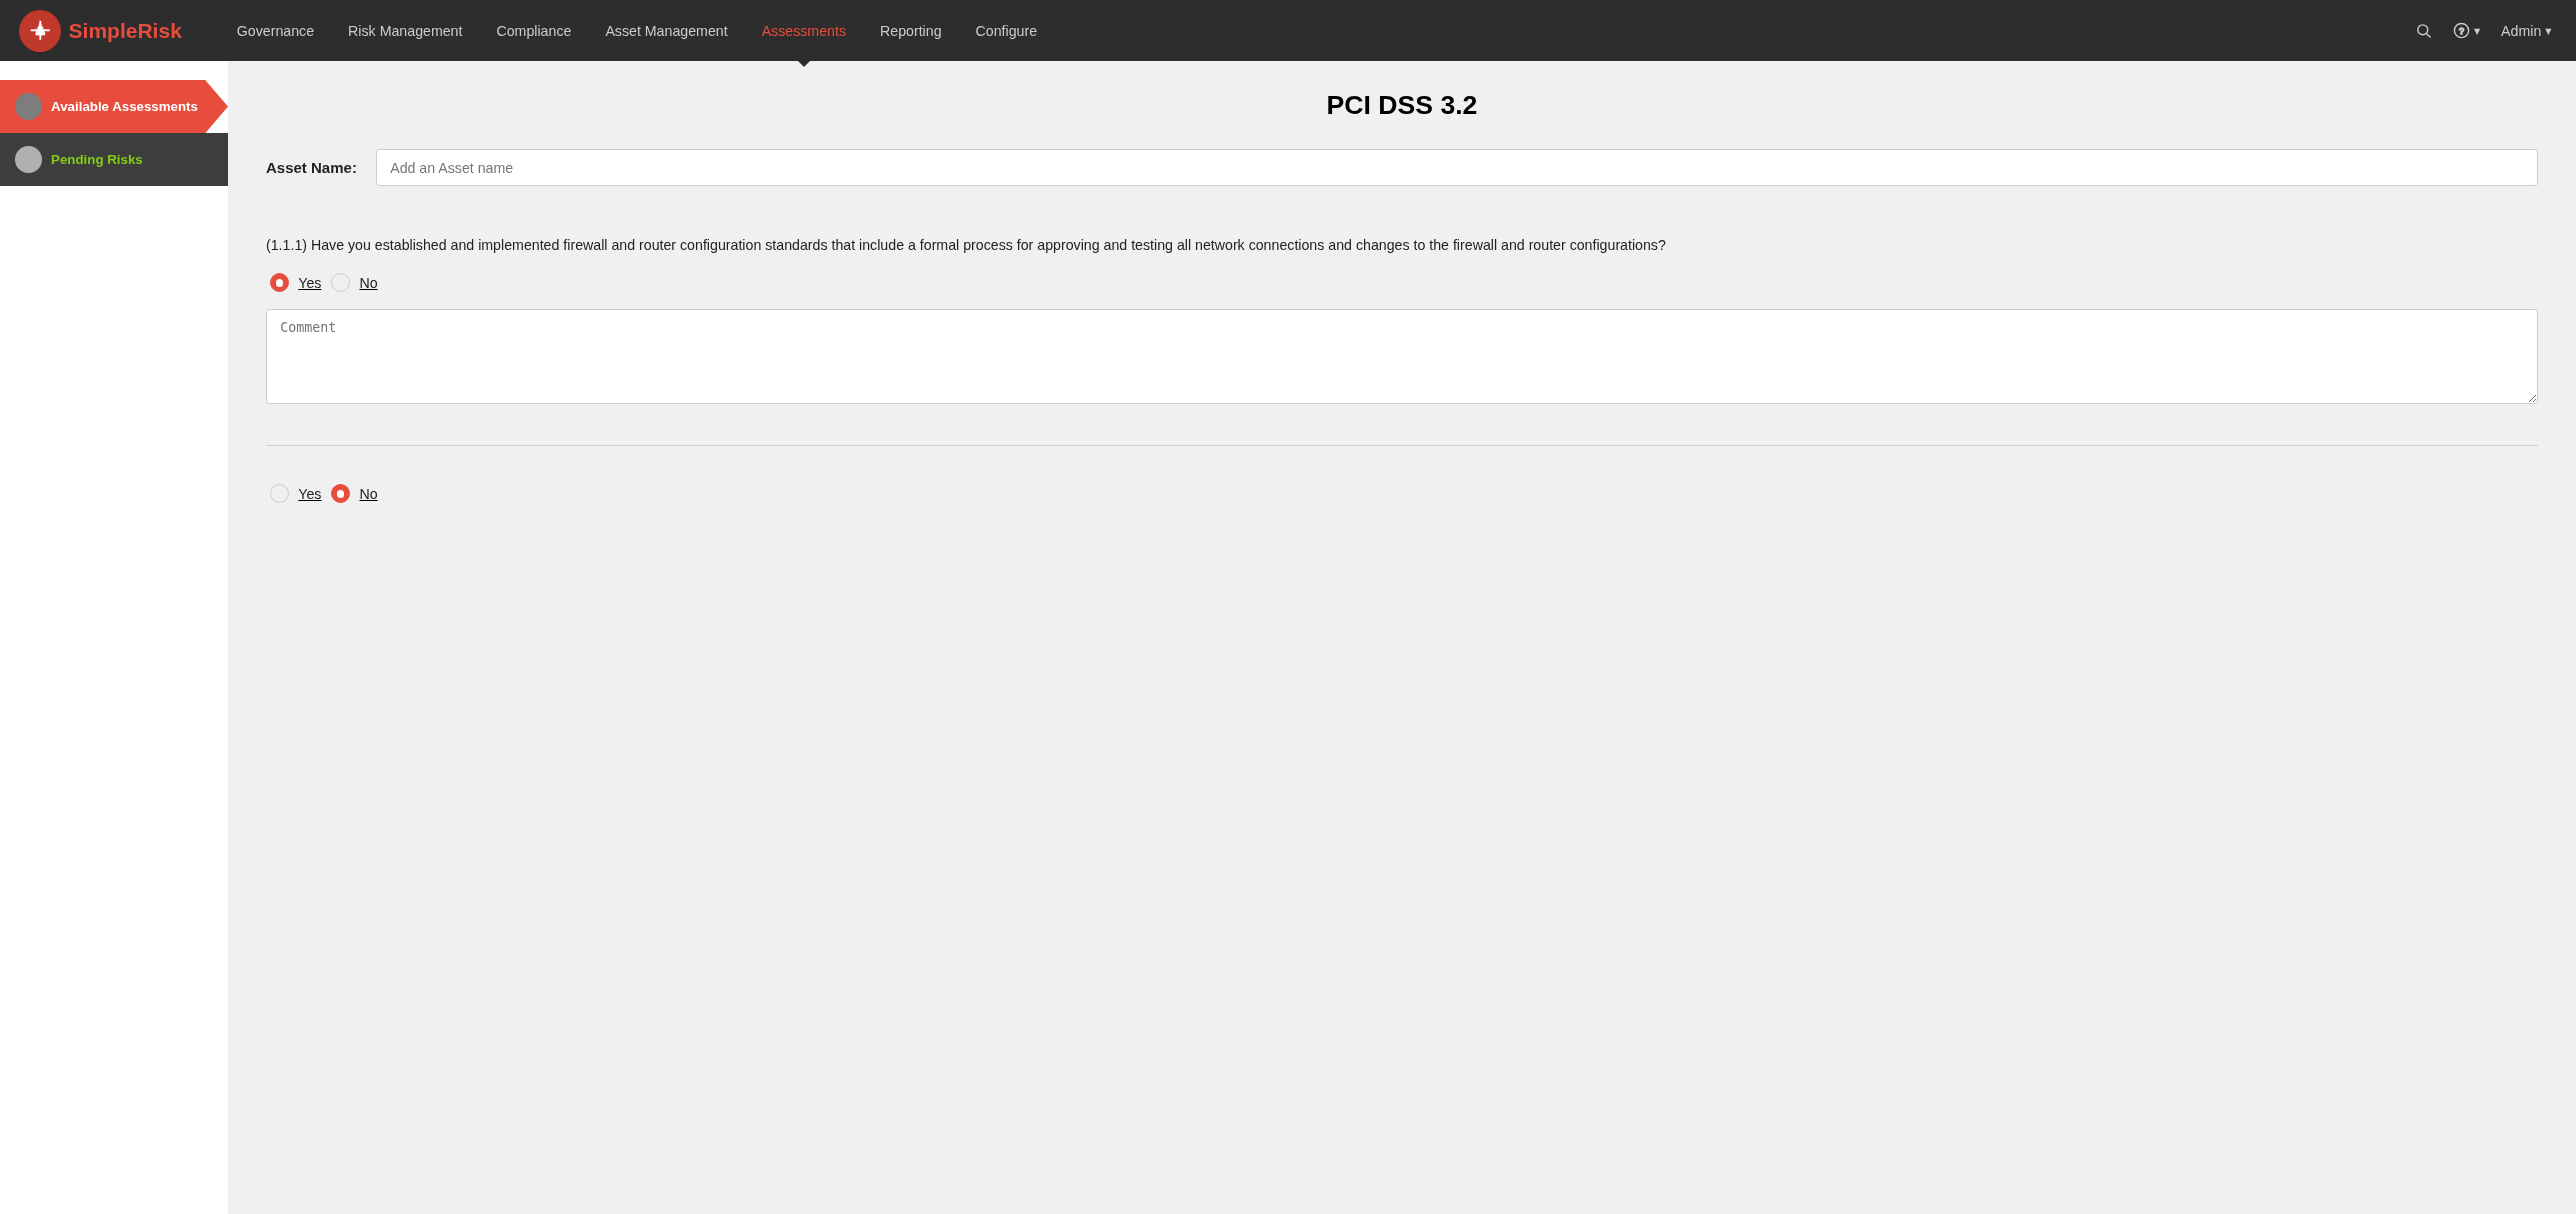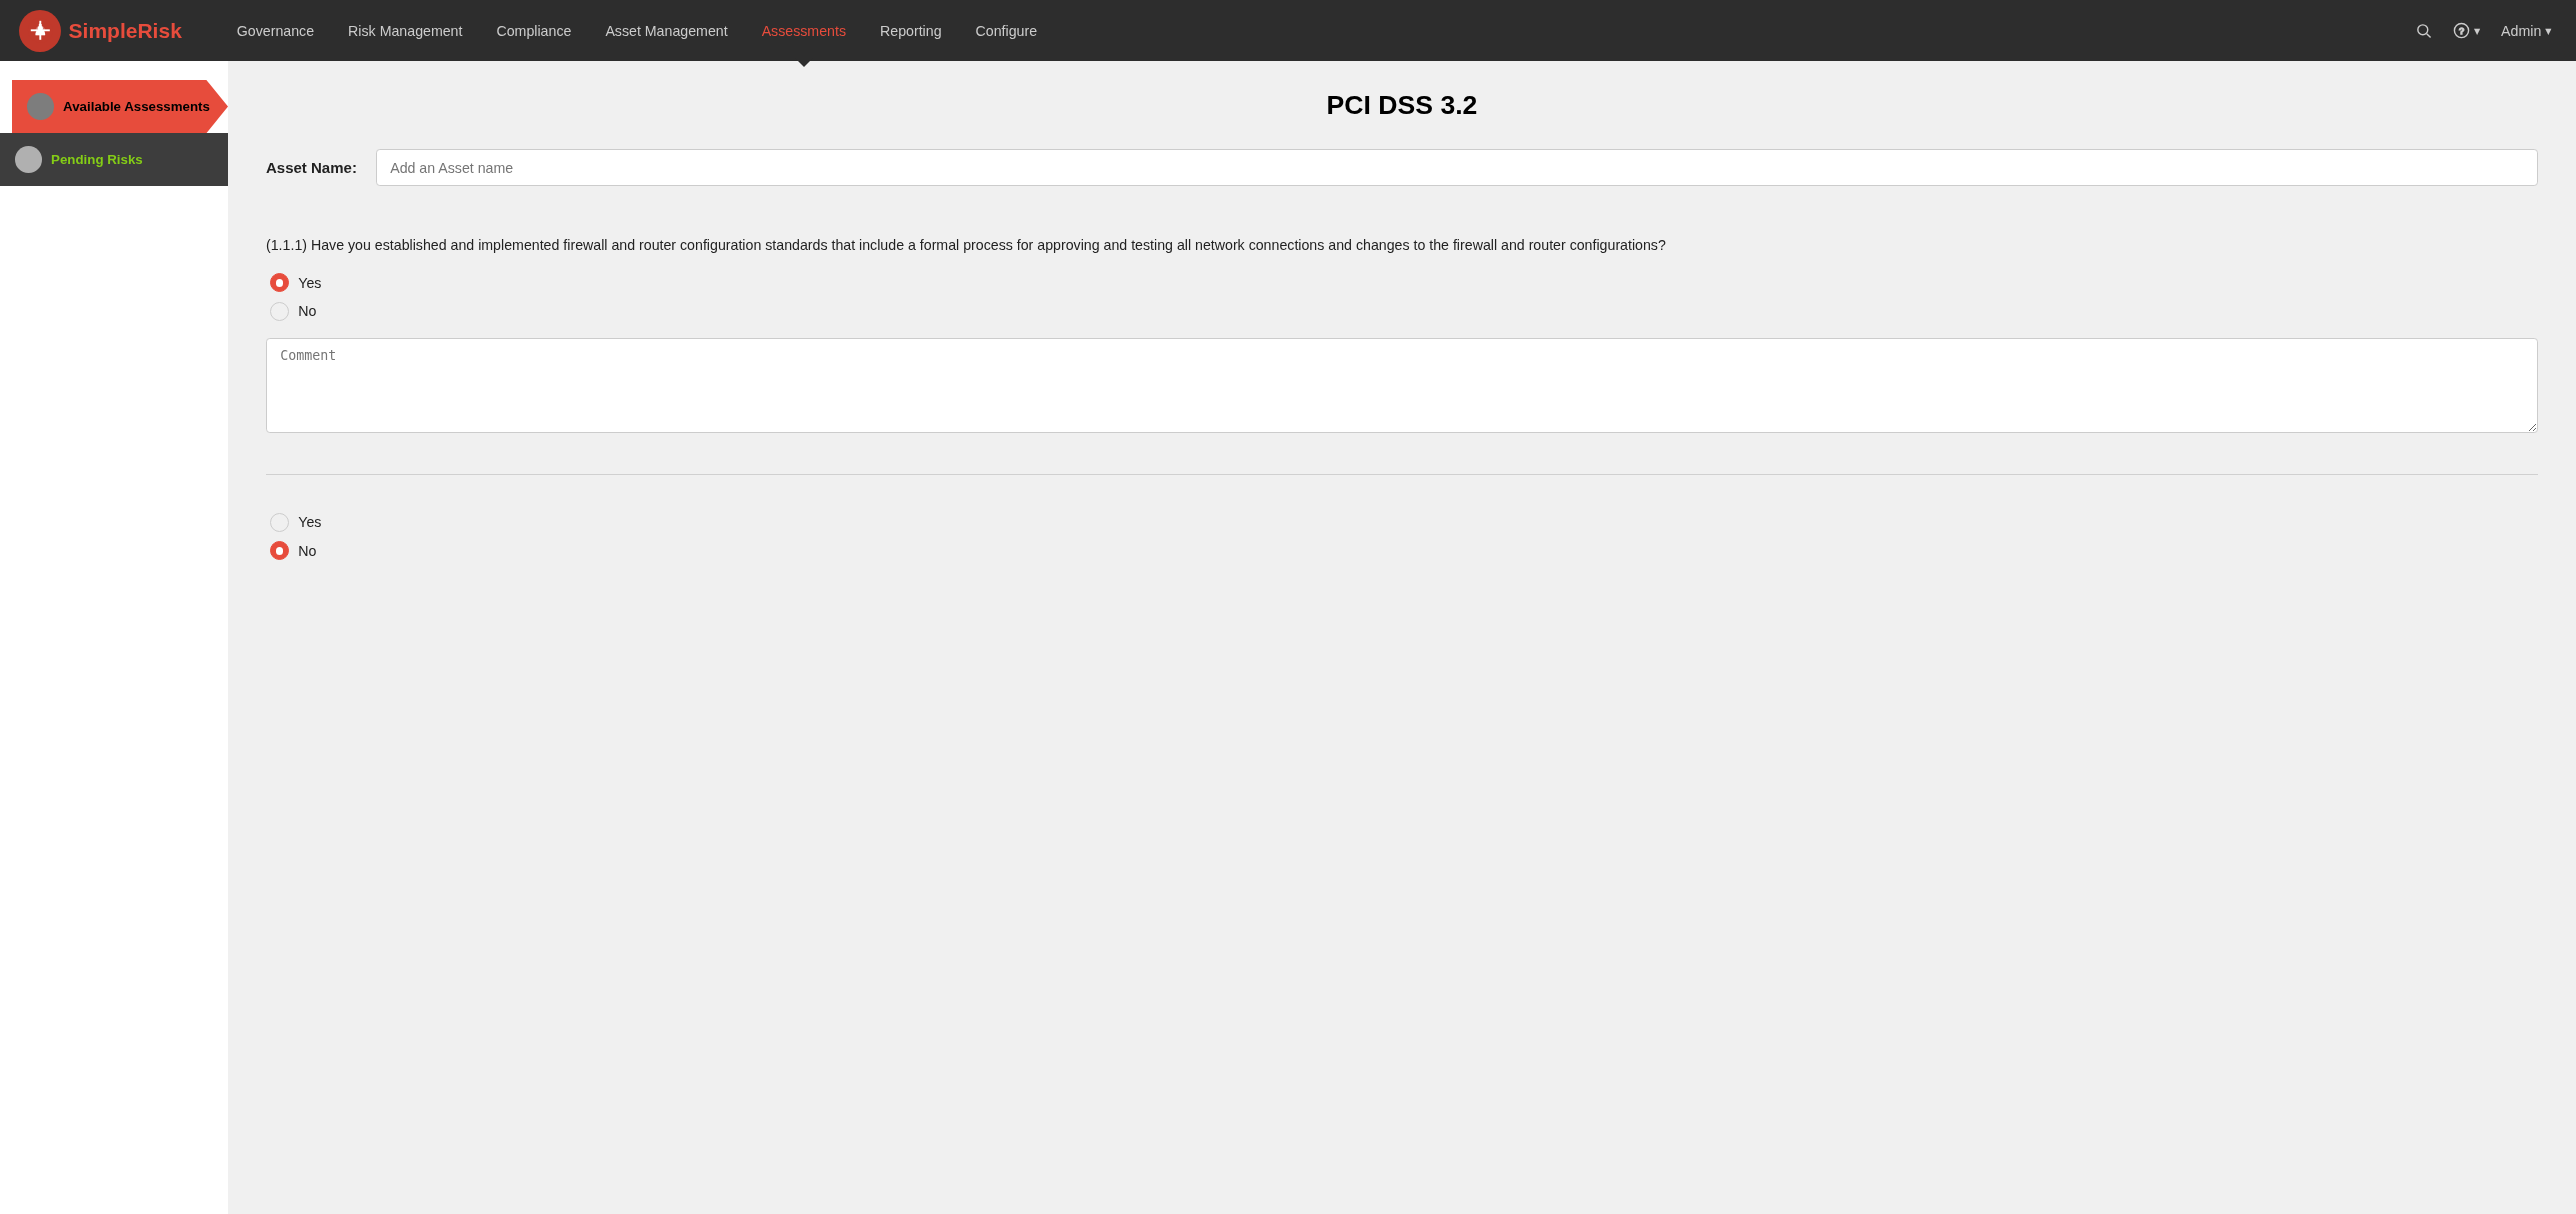--- a/index.html
+++ b/index.html
@@ -109,23 +109,22 @@
       display: flex;
       align-items: center;
       padding: 13.3px 15px;
       cursor: pointer;
       font-size: 13.3px;
       font-weight: 600;
       position: relative;
     }
     .sidebar-item.active {
       background: #e74c3c;
-      color: #000000;
+      color: #ffffff;
       clip-path: polygon(0 0, 90% 0, 100% 50%, 90% 100%, 0 100%);
-      margin-left: 12px;
     }
     .sidebar-item.inactive {
       background: #3d3d3d;
       color: #84cc16;
     }
     .sidebar-toggle {
       width: 26.6px;
       height: 26.6px;
       border-radius: 50%;
       margin-right: 9.5px;
@@ -183,24 +182,25 @@
       margin-bottom: 9.5px;
     }
     .question-text {
       font-size: 14.2px;
       color: #222;
       margin-bottom: 17px;
       line-height: 1.6;
     }
     .radio-group {
       display: flex;
-      flex-direction: column;
+      flex-direction: row;
       gap: 9.5px;
       margin-bottom: 17px;
       padding-left: 3.8px;
+      text-decoration: underline;
     }
     .radio-option {
       display: flex;
       align-items: center;
       gap: 9.5px;
       font-size: 14.2px;
       color: #222;
       cursor: pointer;
     }
     .radio-circle {

